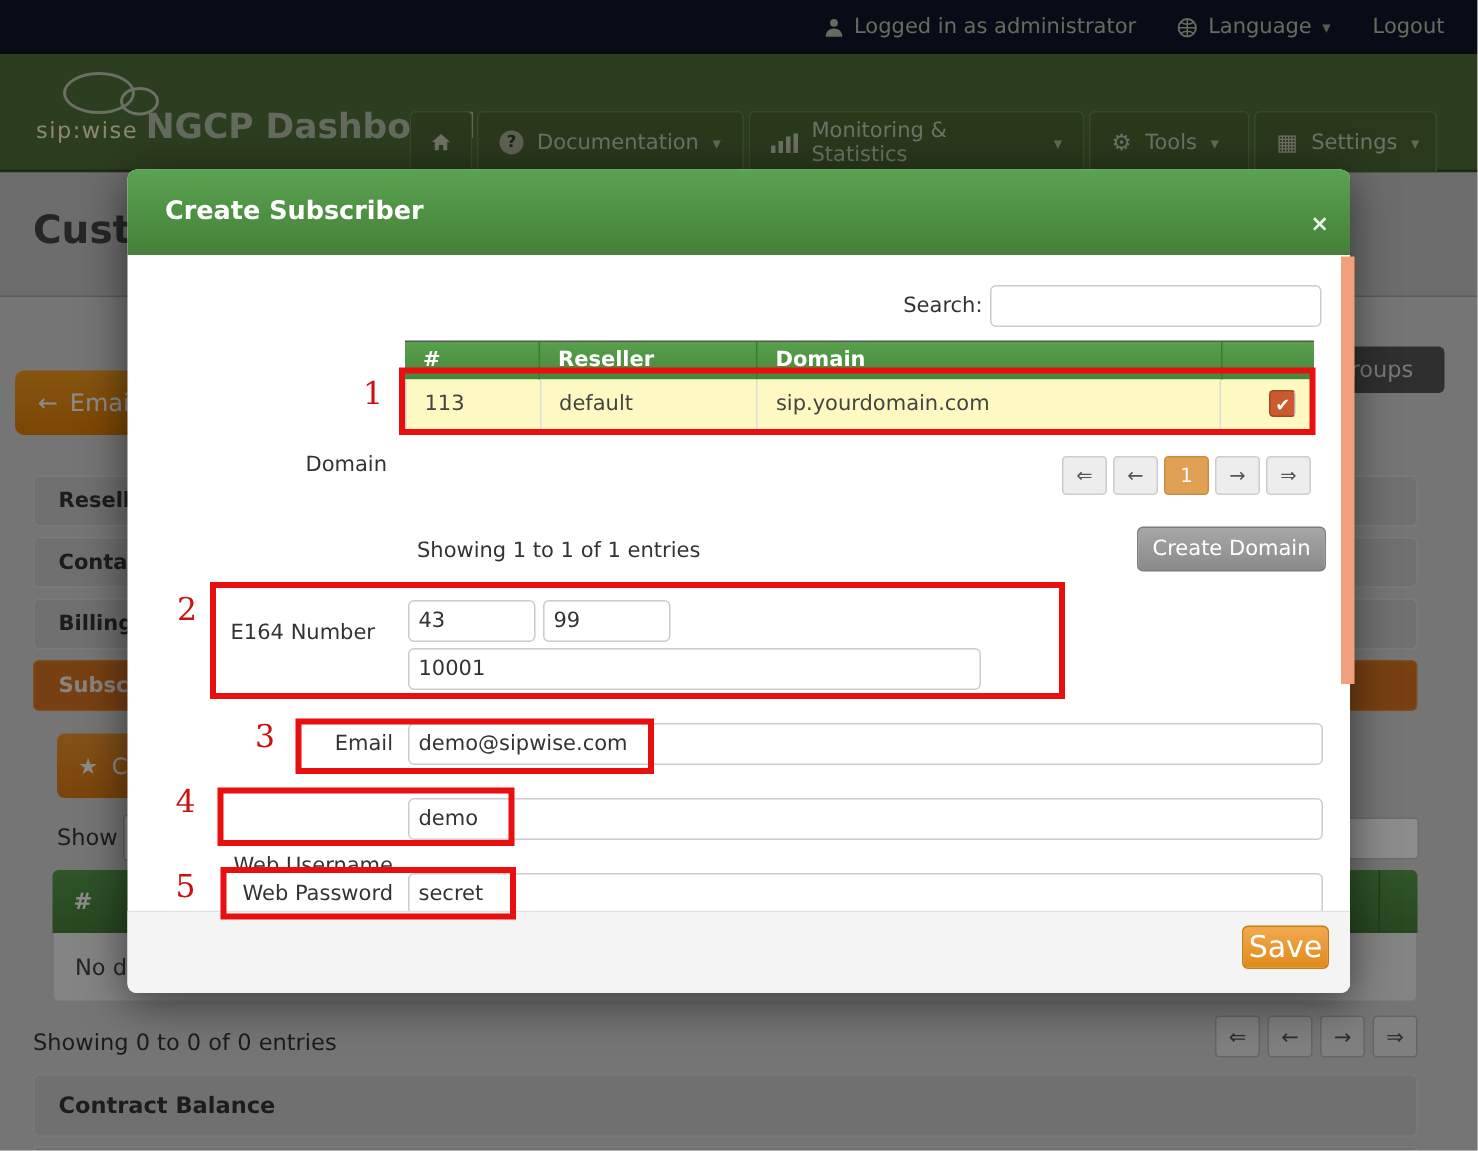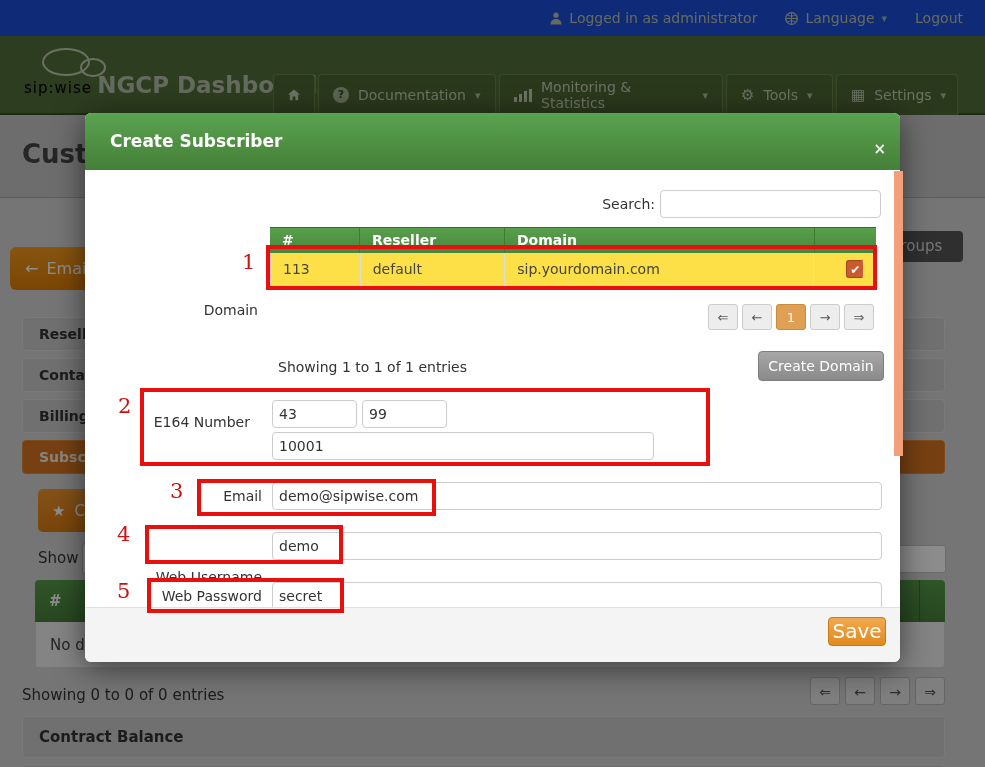--- a/index.html
+++ b/index.html
@@ -1,36 +1,36 @@
 <!DOCTYPE html>
 <html><head>
 <meta charset="utf-8">
 <style>
   html,body{margin:0;padding:0;background:#999;}
   .page{position:relative;width:985px;height:767px;overflow:hidden;
         font-family:"DejaVu Sans","Liberation Sans",sans-serif;background:#d6d6d6;}
 
   
-  .topbar{position:absolute;left:0;top:0;width:100%;height:36px;background:#1d4ed8;
+  .topbar{position:absolute;left:0;top:0;width:100%;height:36px;background:#0f172a;
           display:flex;justify-content:flex-end;align-items:center;gap:28px;
           padding-right:22px;box-sizing:border-box;color:#b9c3ab;font-size:14px;}
   .topbar .item{display:flex;align-items:center;gap:7px;cursor:pointer;}
   .icon-svg{display:inline-block;vertical-align:middle;}
   .caret{font-size:11px;opacity:.85;}
 
   
   .navband{position:absolute;left:0;top:36px;width:100%;height:79px;background:#53703a;
            border-bottom:2px solid rgba(0,0,0,.3);box-sizing:border-box;}
   .brand{position:absolute;left:24px;top:14px;color:#d7dccd;}
   .cloud{position:absolute;left:18px;top:-2px;width:44px;height:24px;
          border:2px solid #c3ccb4;border-radius:50%;}
   .cloud2{position:absolute;left:56px;top:8px;width:22px;height:15px;
           border:2px solid #c3ccb4;border-radius:50%;}
   .brand-text{position:absolute;left:0;top:22px;white-space:nowrap;}
-  .brand-small{font-size:15px;letter-spacing:1px;color:#000000;}
+  .brand-small{font-size:15px;letter-spacing:1px;color:#fef9c3;}
   .brand-big{font-size:23px;font-weight:bold;color:#b9c1ab;}
   .nav-btn{position:absolute;top:38px;height:41px;background:#4d6834;
            border:1px solid #68854a;border-bottom:none;border-radius:4px 4px 0 0;
            color:#c6cfb8;font-size:14px;display:flex;align-items:center;gap:9px;
            padding:0 14px;box-sizing:border-box;cursor:pointer;}
   .helpdot{width:16px;height:16px;border-radius:50%;background:#a9b496;color:#2f4522;
            font-size:11px;font-weight:bold;text-align:center;line-height:16px;}
   .bars{display:inline-flex;align-items:flex-end;gap:2px;height:13px;}
   .bars span{width:3px;background:#c6cfb8;display:inline-block;}
   .glyph{font-size:15px;}
@@ -86,21 +86,21 @@
   .modal-close{position:absolute;right:14px;top:8px;color:#fff;font-size:15px;font-weight:bold;
                opacity:.9;cursor:pointer;}
   .flabel{position:absolute;font-size:14px;color:#333;text-align:right;}
   .tinput{position:absolute;height:28px;border:1px solid #ccc;border-radius:4px;
           font-size:14px;color:#333;padding:0 6px;box-sizing:border-box;
           font-family:"DejaVu Sans","Liberation Sans",sans-serif;}
   .dtable{position:absolute;left:185px;top:114px;width:606px;font-size:14px;}
   .dt-head{display:flex;height:25px;background:linear-gradient(#58a04c,#48853c);
            border-top:1px solid #565656;color:#fff;font-weight:bold;line-height:25px;}
   .dt-head div{box-sizing:border-box;padding-left:12px;border-right:1px solid #3f7a33;}
-  .dt-row{display:flex;height:34px;background:#fde047;border:1px solid #ccc;border-top:none;
+  .dt-row{display:flex;height:34px;background:#fef9c3;border:1px solid #ccc;border-top:none;
           color:#444;line-height:33px;box-sizing:border-box;}
   .dt-row div{box-sizing:border-box;padding-left:12px;border-right:1px solid #dcdcdc;}
   .c1{width:90px;} .c2{width:145px;} .c3{width:310px;} .c4{width:61px;border-right:none !important;}
   .checkbox{width:18px;height:18px;margin:7px 0 0 20px;background:#cb5a2e;border:1px solid #a34820;
             border-radius:3px;color:#fff;font-size:12px;line-height:18px;text-align:center;padding-left:0 !important;}
   .showing1{position:absolute;left:193px;top:198px;font-size:14px;color:#333;margin-top:48px;}
   .m-pag{position:absolute;left:623px;top:191px;display:flex;gap:4px;}
   .m-pg{width:30px;height:26px;background:#ededed;border:1px solid #ccc;border-radius:3px;
         color:#555;font-size:13px;text-align:center;line-height:26px;box-sizing:border-box;}
   .m-pg.active{background:#dfa054;border-color:#c98c40;color:#fff;}

